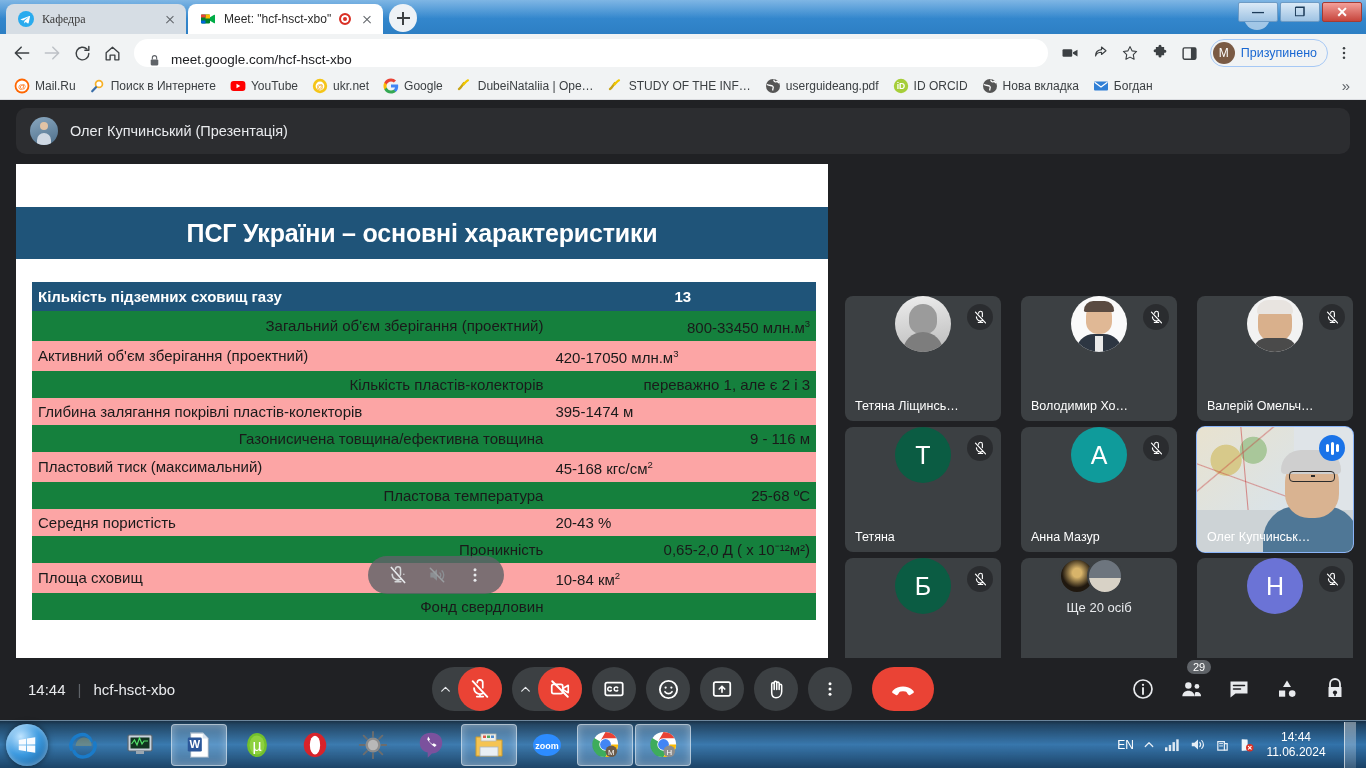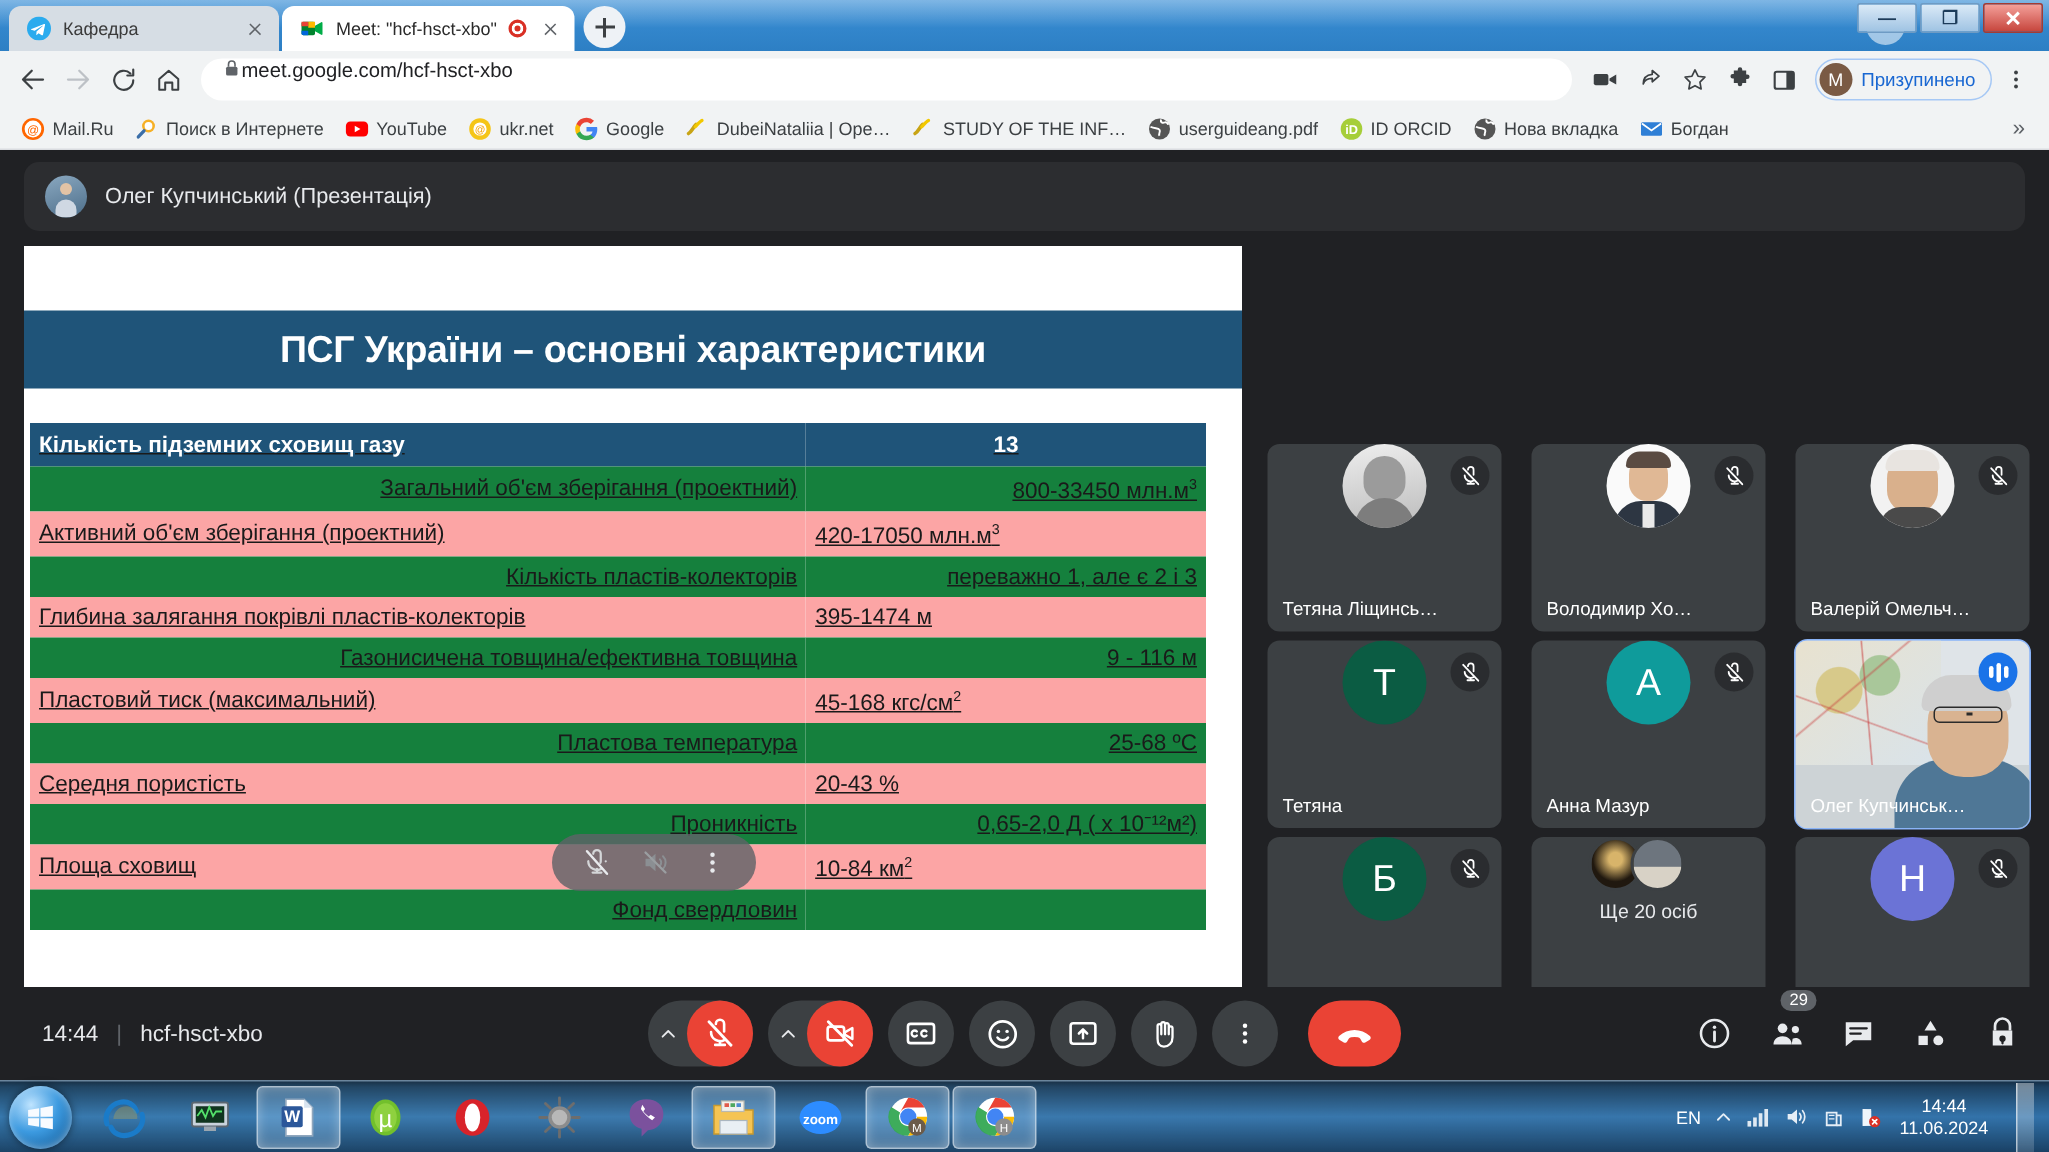--- a/index.html
+++ b/index.html
@@ -115,21 +115,21 @@
     height: 38px; background: #f1f3f4; display: flex; align-items: center;
     padding: 0 8px; gap: 2px;
   }
   .tb-btn {
     width: 28px; height: 28px; border-radius: 50%;
     display: flex; align-items: center; justify-content: center; cursor: pointer;
     flex: 0 0 28px;
   }
   .omnibox {
     flex: 1 1 auto; height: 28px; background: #fff; border-radius: 14px;
-    display: flex; align-items: flex-start; gap: 0; padding: 0 14px; margin: 0 6px;
+    display: flex; align-items: flex-end; gap: 10px; padding: 0 14px; margin: 0 6px;
     font-size: 13.5px; color: #202124;
   }
   .profile-pill {
     height: 28px; border-radius: 14px; border: 1px solid #a6c8f5;
     display: flex; align-items: center; gap: 6px; padding: 0 10px 0 2px;
     font-size: 12.5px; color: #1967d2; cursor: pointer; margin-left: 4px;
   }
   .avatar-sm {
     width: 22px; height: 22px; border-radius: 50%; background: #7a5a44;
     color: #fff; font-size: 12px; display: flex; align-items: center; justify-content: center;
@@ -180,23 +180,23 @@
   .slide-title-band {
     position: absolute; left: 0; top: 43px; right: 0; height: 52px;
     background: #1f5479;
     display: flex; align-items: center; justify-content: center;
   }
   .slide-title {
     color: #ffffff; font-size: 25px; font-weight: 600; letter-spacing: -.2px;
     font-family: "Liberation Sans", sans-serif;
   }
   .ptable {
-    position: absolute; left: 4px; top: 118px; right: 14px;
+    position: absolute; left: 16px; top: 118px; right: 14px;
     border-collapse: collapse; width: calc(100% - 28px);
-    font-size: 15px; color: #1a1a1a; text-decoration: underline;
+    font-size: 15px; color: #1a1a1a;
   }
   .ptable td { padding: 3px 6px; height: 27px; line-height: 20px; }
   .ptable tr.head td {
     background: #1f5479; color: #fff; font-weight: bold; height: 29px;
   }
   .ptable tr.head td.v { text-align: center; }
   .ptable tr.odd  td { background: #15803d; text-align: right; }
   .ptable tr.even td { background: #fca5a5; }
   .ptable td.k { width: 66%; }
   .ptable td.v { width: 34%; }
@@ -368,21 +368,21 @@
 
 <div id="bg-window">
   <span>документ</span>
   <span>Microsoft Word</span>
 </div>
 
 <div id="chrome-window">
 
   <div class="tabstrip">
 
-    <div class="tab inactive" style="margin-right:2px;">
+    <div class="tab inactive" style="margin-right:2px;font-family:Liberation Serif, serif;">
       <svg class="tab-favicon" viewBox="0 0 16 16">
         <circle cx="8" cy="8" r="8" fill="#2aabee"></circle>
         <path d="M3.4 8.1l8-3.1c.4-.15.75.1.62.7l-1.36 6.4c-.1.46-.4.57-.8.36L7.7 11.1l-1.06 1.02c-.12.12-.22.22-.45.22l.16-2.27 4.15-3.75c.18-.16-.04-.25-.28-.09L5.1 9.45 2.9 8.76c-.48-.15-.49-.48.5-.66z" fill="#fff"></path>
       </svg>
       <span class="tab-title">Кафедра</span>
       <span class="tab-close"></span>
     </div>
 
     <div class="tab active">
       <svg class="tab-favicon" viewBox="0 0 16 16">

